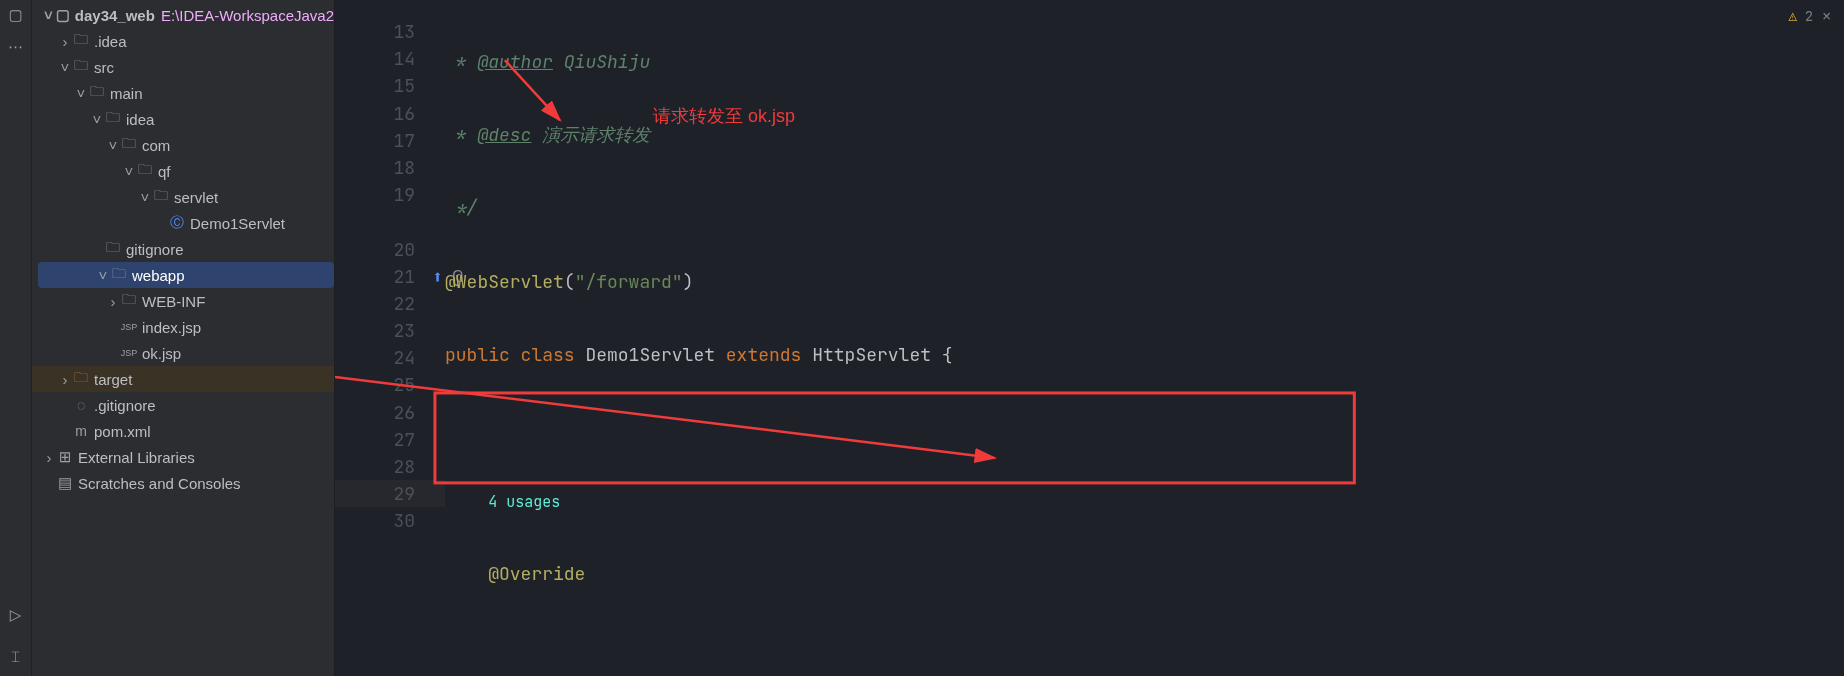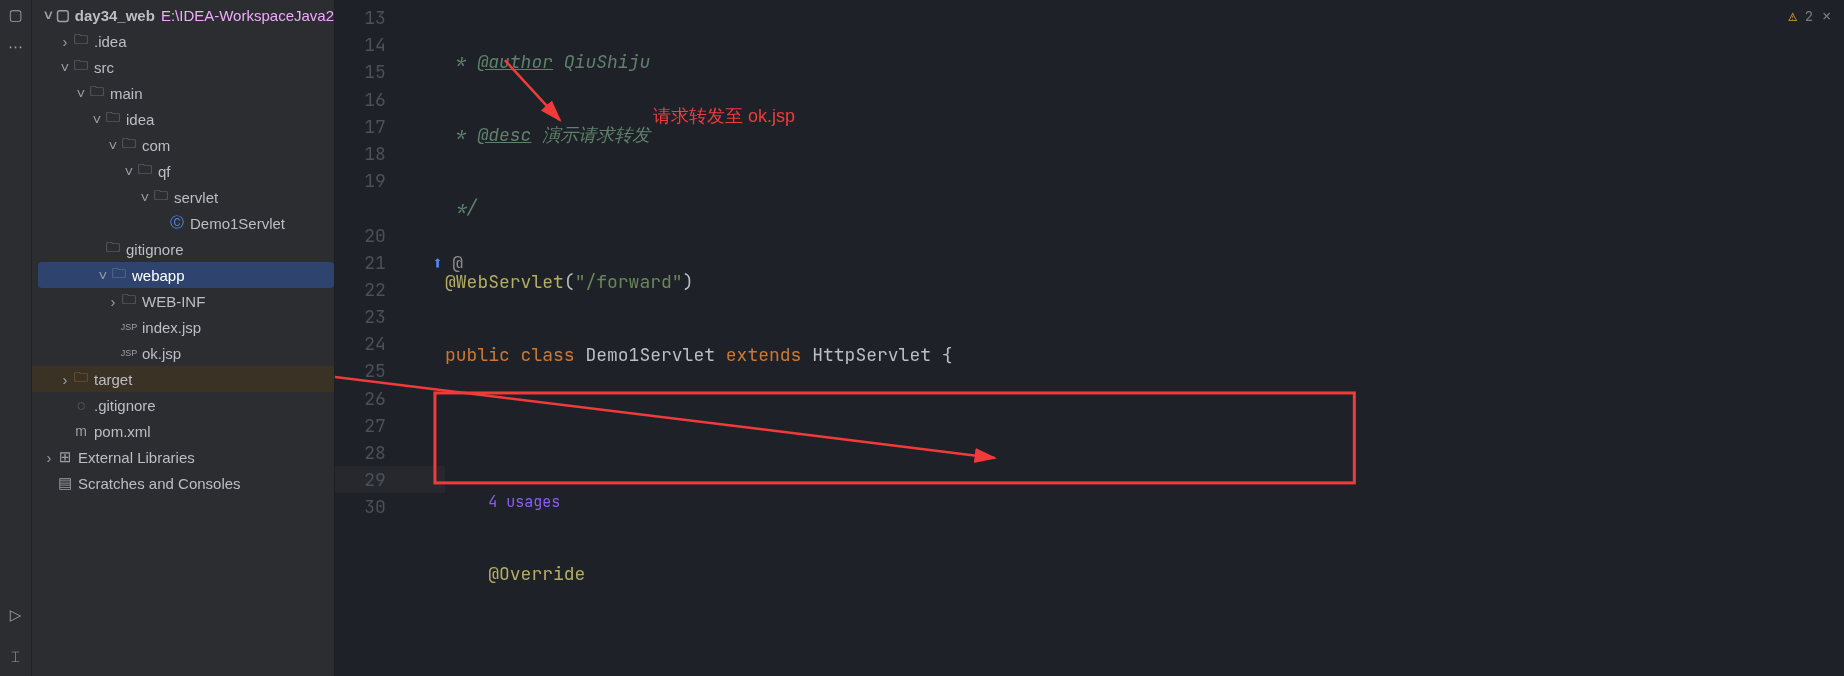--- a/index.html
+++ b/index.html
@@ -58,23 +58,23 @@
 .editor {
   flex: 1;
   background: #1e2128;
   display: flex;
   font-family: "JetBrains Mono", Consolas, monospace;
   font-size: 18px;
   position: relative;
 }
 .gutter {
   width: 110px;
-  text-align: center;
+  text-align: right;
   color: #4b5059;
-  padding-top: 4px;
+  padding-top: 18px;
   user-select: none;
   position: relative;
 }
 .gutter .ln {
   height: 27.2px;
   line-height: 27.2px;
   padding-right: 30px;
 }
 .gutter .hl-line { background: #26282e; }
 .code {
@@ -85,21 +85,21 @@
 }
 .code .line {
   height: 27.2px;
   line-height: 27.2px;
 }
 .c-comment { color: #5f826b; font-style: italic; }
 .c-doctag  { color: #5f826b; font-style: italic; text-decoration: underline; }
 .c-anno    { color: #b3ae60; margin-top: 38px; }
 .c-kw      { color: #cc7832; }
 .c-str     { color: #6a8759; }
-.c-usage   { color: #8b5cf6; font-size: 15px; }
+.c-usage   { color: #5eead4; font-size: 15px; }
 .c-default { color: #bcbec4; }
 .c-type    { color: #bcbec4; }
 .anno-red  { color: #f13b3b; font-family: "Microsoft YaHei", sans-serif; }
 .overlay {
   position: absolute;
   pointer-events: none;
   top: 0; left: 0; width: 100%; height: 100%;
 }
 .top-right {
   position: absolute;

